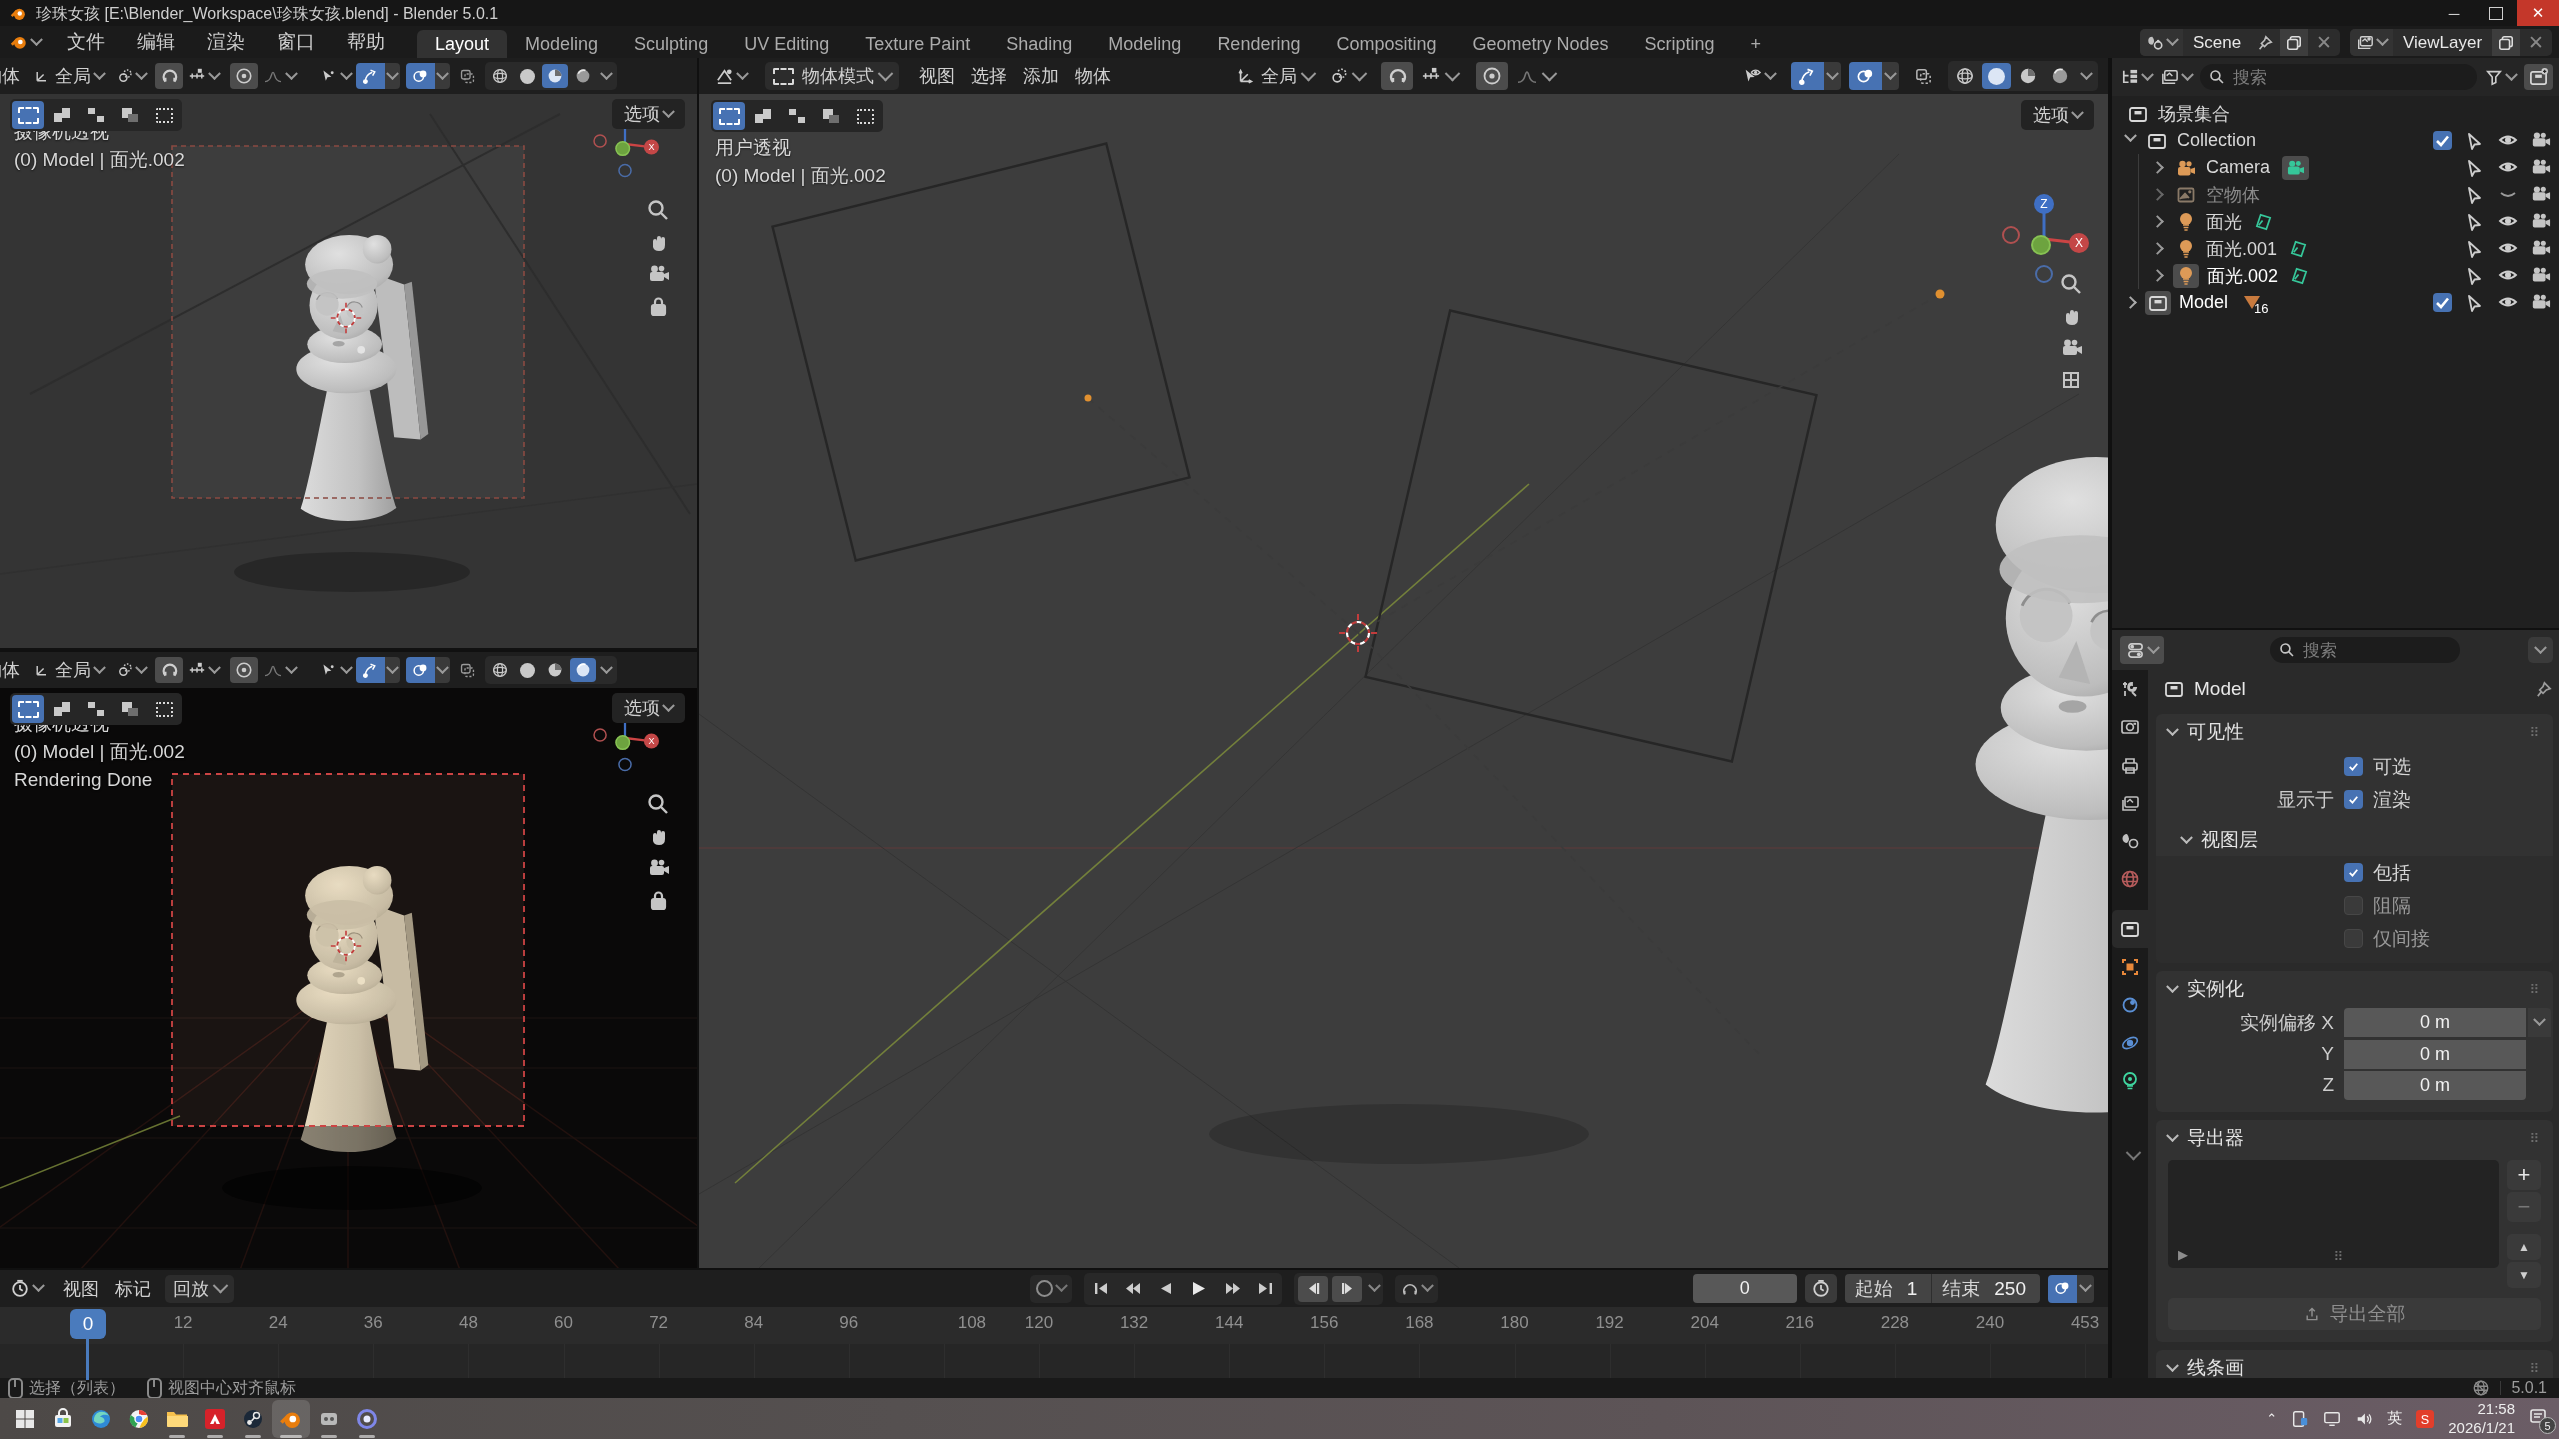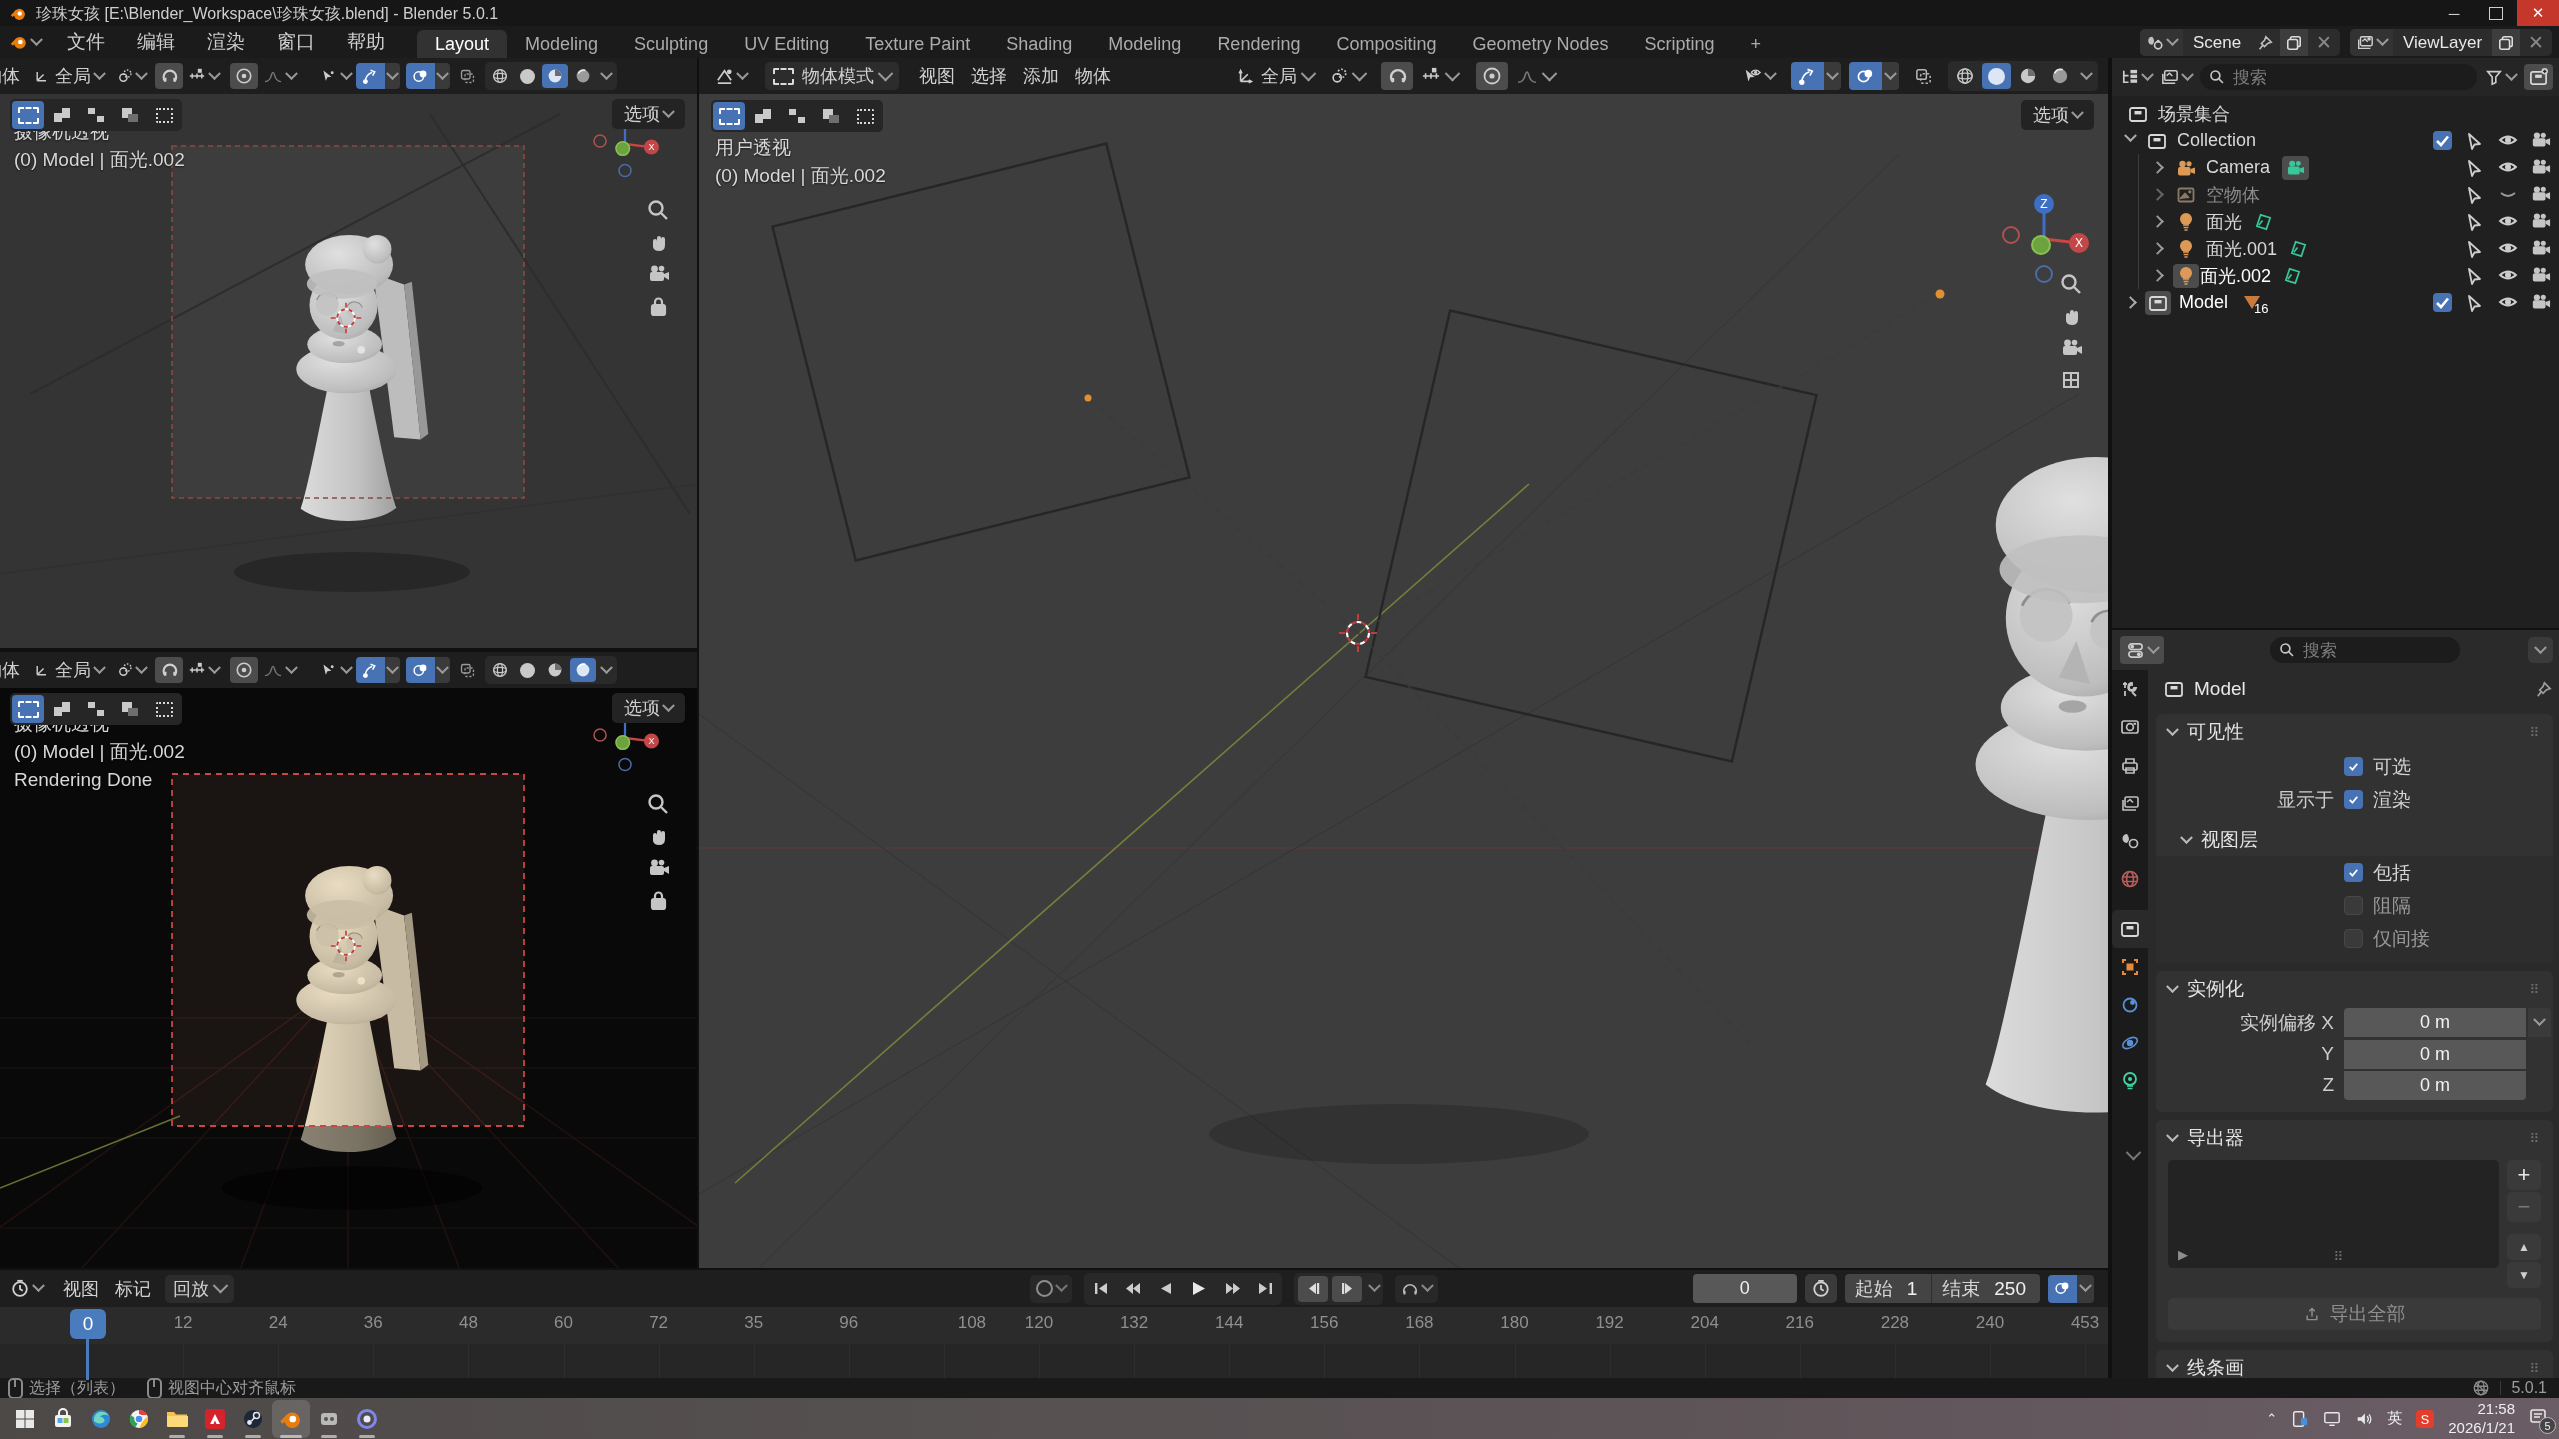--- a/index.html
+++ b/index.html
@@ -1021,21 +1021,21 @@
       </span>
     </div>
     <div class="orow">
       <span style="width:1px;height:27px;background:#3c3c3c;margin-left:26px"></span>
       <span class="cv cvs" style="margin:0 0 0 14px;transform:rotate(-45deg);border-color:#999"></span>
       <span class="f press" style="height:24px;padding:0 3px;margin-left:11px">
         <svg width="20" height="21" viewBox="0 0 20 21">
               <use href="#s-bulb"></use>
             </svg>
           </span>
-      <span style="margin-left:1px;color:#fff">面光.002</span>
+      <span style="margin-left:8px;color:#fff">面光.002</span>
       <span class="f" style="margin-left:12px">
         <svg width="19" height="19" viewBox="0 0 20 20">
               <use href="#s-lightdata"></use>
             </svg>
           </span>
       <span class="ric">
         <svg width="20" height="20" viewBox="0 0 20 20">
               <use href="#s-ptr"></use>
             </svg>
         <svg width="20" height="18" viewBox="0 0 20 18">
@@ -1419,21 +1419,21 @@
     </div>
   </div>
 
   <div id="ruler">
         <span class="tick" style="left: 183.1px;">12</span>
         <span class="tick" style="left: 278.2px;">24</span>
         <span class="tick" style="left: 373.3px;">36</span>
         <span class="tick" style="left: 468.4px;">48</span>
         <span class="tick" style="left: 563.5px;">60</span>
         <span class="tick" style="left: 658.6px;">72</span>
-        <span class="tick" style="left: 753.7px;">35</span>
+        <span class="tick" style="left: 753.7px;">84</span>
         <span class="tick" style="left: 848.8px;">96</span>
         <span class="tick" style="left: 943.9px; margin-left: 28px;">108</span>
         <span class="tick" style="left: 1039px;">120</span>
         <span class="tick" style="left: 1134.1px;">132</span>
         <span class="tick" style="left: 1229.2px;">144</span>
         <span class="tick" style="left: 1324.3px;">156</span>
         <span class="tick" style="left: 1419.4px;">168</span>
         <span class="tick" style="left: 1514.5px;">180</span>
         <span class="tick" style="left: 1609.6px;">192</span>
         <span class="tick" style="left: 1704.7px;">204</span>

